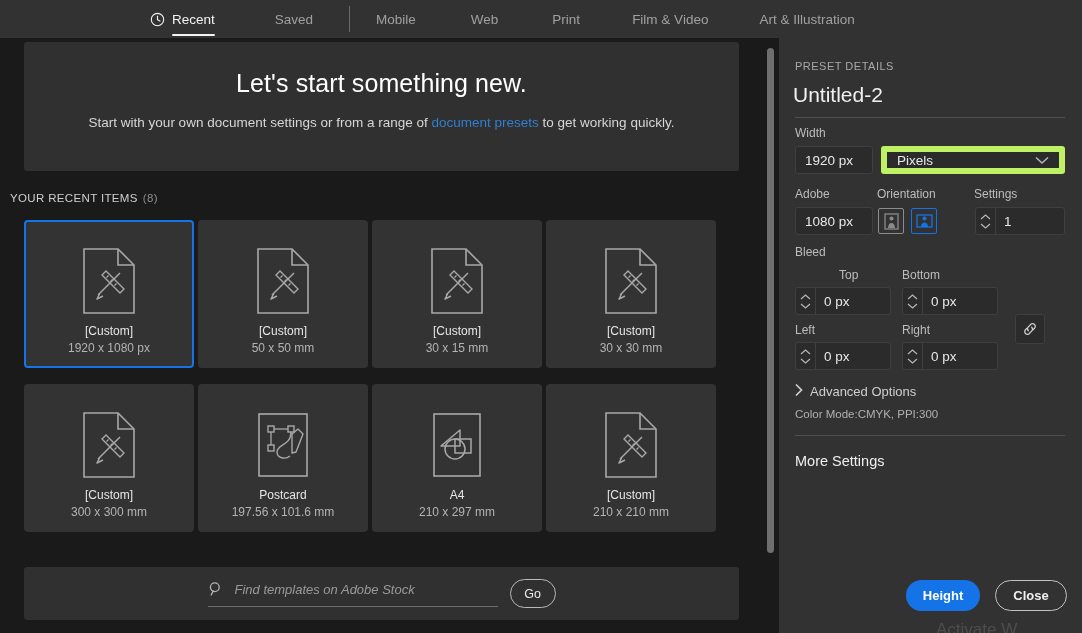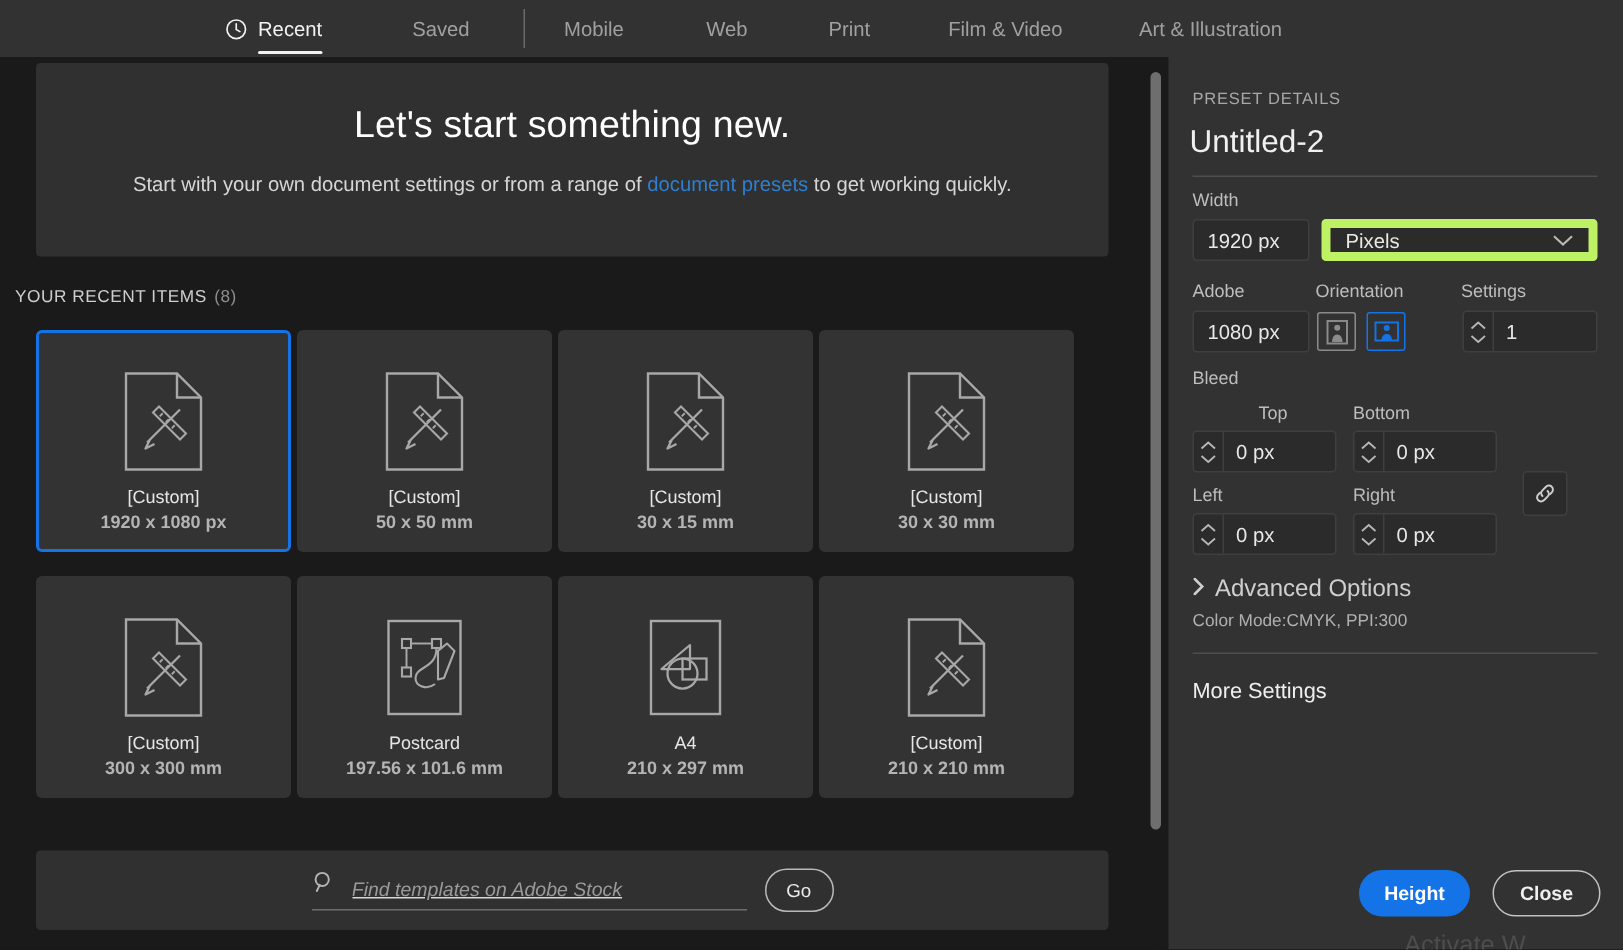--- a/index.html
+++ b/index.html
@@ -99,33 +99,33 @@
   .tile.selected { border-color: #1473e6; background: #333333; }
   .tile-thumb {
     margin-top: 21px;
     height: 75px;
     display: flex; align-items: center; justify-content: center;
   }
   .tile-name {
     font-size: 12px; color: #e6e6e6; margin-top: 6px;
   }
   .tile-dims {
-    font-size: 12px; color: #b4b4b4; margin-top: 3px; font-weight: bold;
+    font-size: 12px; color: #b4b4b4; margin-top: 3px;
   }
 
   
   .stock-bar {
     position: absolute; left: 24px; top: 529px;
     width: 715px; height: 53px;
     background: #303030; border-radius: 3px;
     display: flex; align-items: center; justify-content: center;
     gap: 12px;
   }
-  .search-wrap { display: flex; align-items: flex-end; gap: 9px;
-    border-bottom: 1px solid #6d6d6d; padding-bottom: 5px; width: 290px; text-decoration: underline; }
+  .search-wrap { display: flex; align-items: flex-start; gap: 9px;
+    border-bottom: 1px solid #6d6d6d; padding-bottom: 5px; width: 290px; }
   .search-input {
     background: transparent; border: 0; outline: none;
     font-family: "Liberation Sans", sans-serif;
     font-size: 13px; font-style: italic; color: #cccccc;
     width: 100%;
   }
   .search-input::placeholder { color: #9a9a9a; font-style: italic; }
   .go-btn {
     width: 46px; height: 29px; border-radius: 15px;
     border: 1.4px solid #b9b9b9; background: transparent;
@@ -215,21 +215,21 @@
   .link-btn {
     width: 28px; height: 28px; border-radius: 3px;
     background: #2b2b2b; border: 1px solid #3f3f3f;
     display: flex; align-items: center; justify-content: center;
     cursor: pointer;
   }
 
   .adv {
     position: absolute; left: 795px; top: 384px;
     display: flex; align-items: center; gap: 7px;
-    font-size: 16px; color: #cfcfcf; cursor: pointer;
+    font-size: 13px; color: #cfcfcf; cursor: pointer;
   }
   .colormode {
     position: absolute; left: 795px; top: 408px;
     font-size: 11.5px; color: #b0b0b0;
   }
   .more-settings {
     position: absolute; left: 795px; top: 453px;
     font-size: 14.5px; color: #efefef; cursor: pointer;
   }
 

